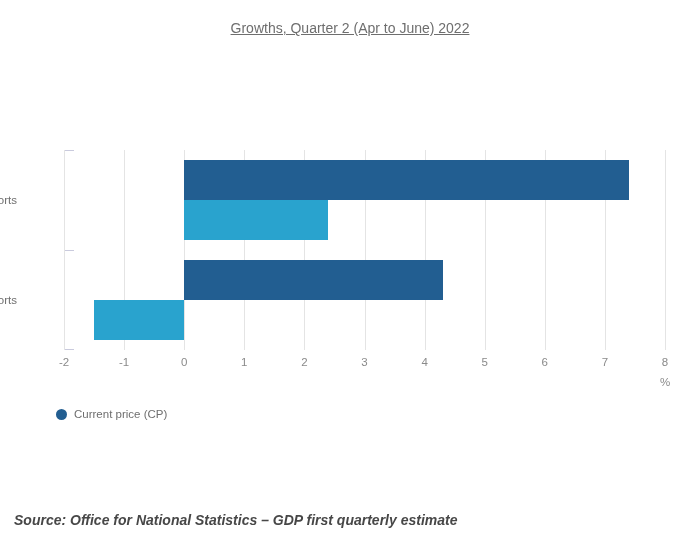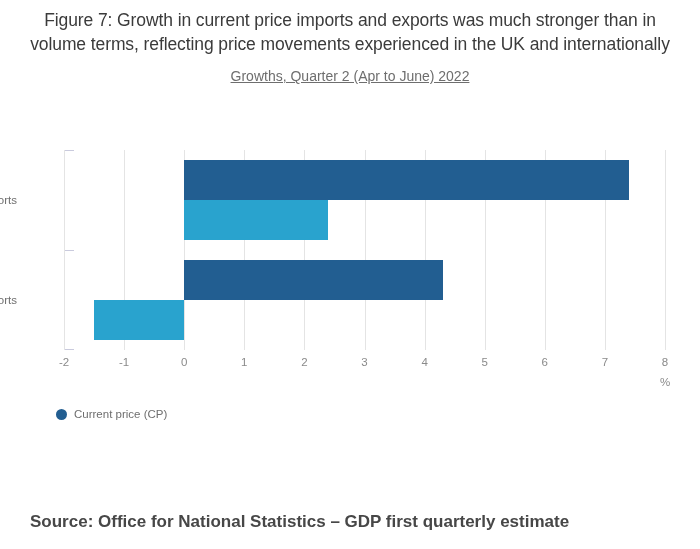--- a/index.html
+++ b/index.html
@@ -143,33 +143,33 @@
   }
   .legend-label {
     font-size: 11.5px;
     color: #6e6e6e;
     white-space: nowrap;
   }
 
   
   #source-note {
     position: absolute;
-    left: 30px;
+    left: 14px;
     top: 512px;
-    font-size: 17px;
+    font-size: 14px;
     font-weight: bold;
     color: #474747;
     white-space: nowrap;
+    font-style: italic;
   }
 </style>
 </head>
 <body>
 
 <div id="title-block">
-  <div id="chart-title">Figure 7: Growth in current price imports and exports was much stronger than in volume terms, reflecting price movements experienced in the UK and internationally</div>
   <div id="chart-subtitle">Growths, Quarter 2 (Apr to June) 2022</div>
 </div>
 
 <div id="chart-wrap">
 
   <div id="y-axis-bracket">
     <span class="y-tick t0"></span>
     <span class="y-tick t1"></span>
     <span class="y-tick t2"></span>
   </div>

